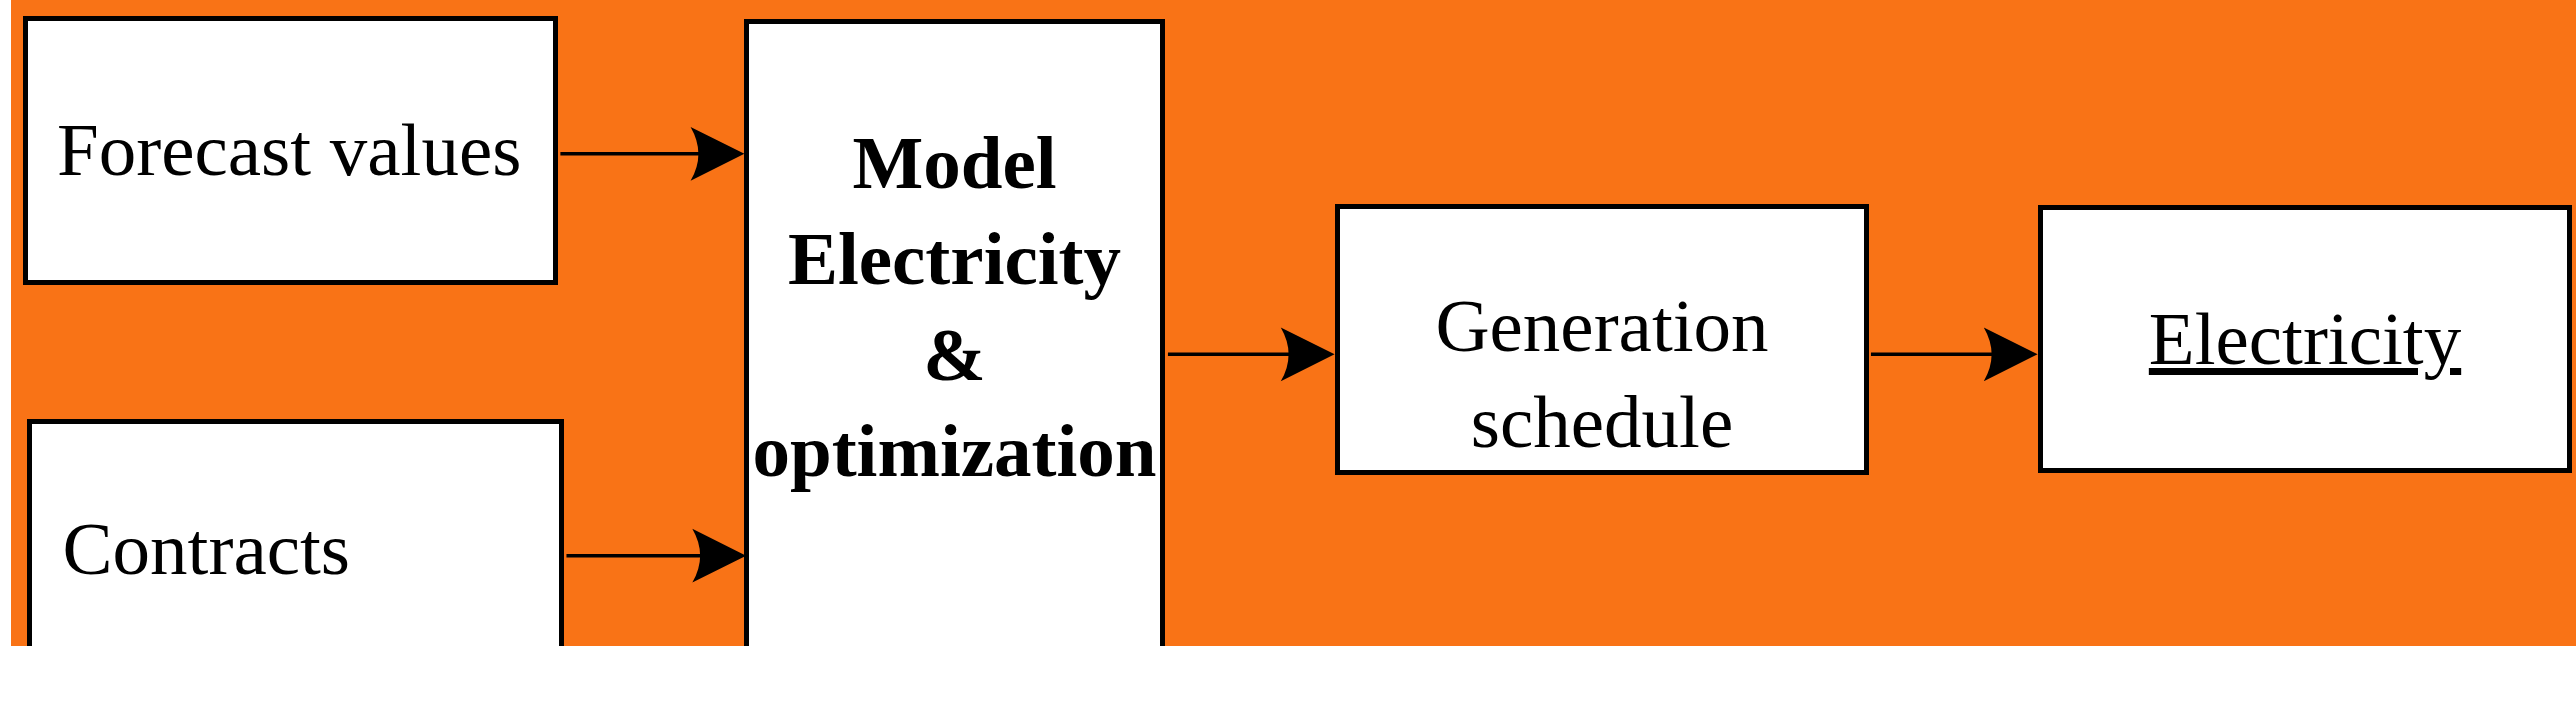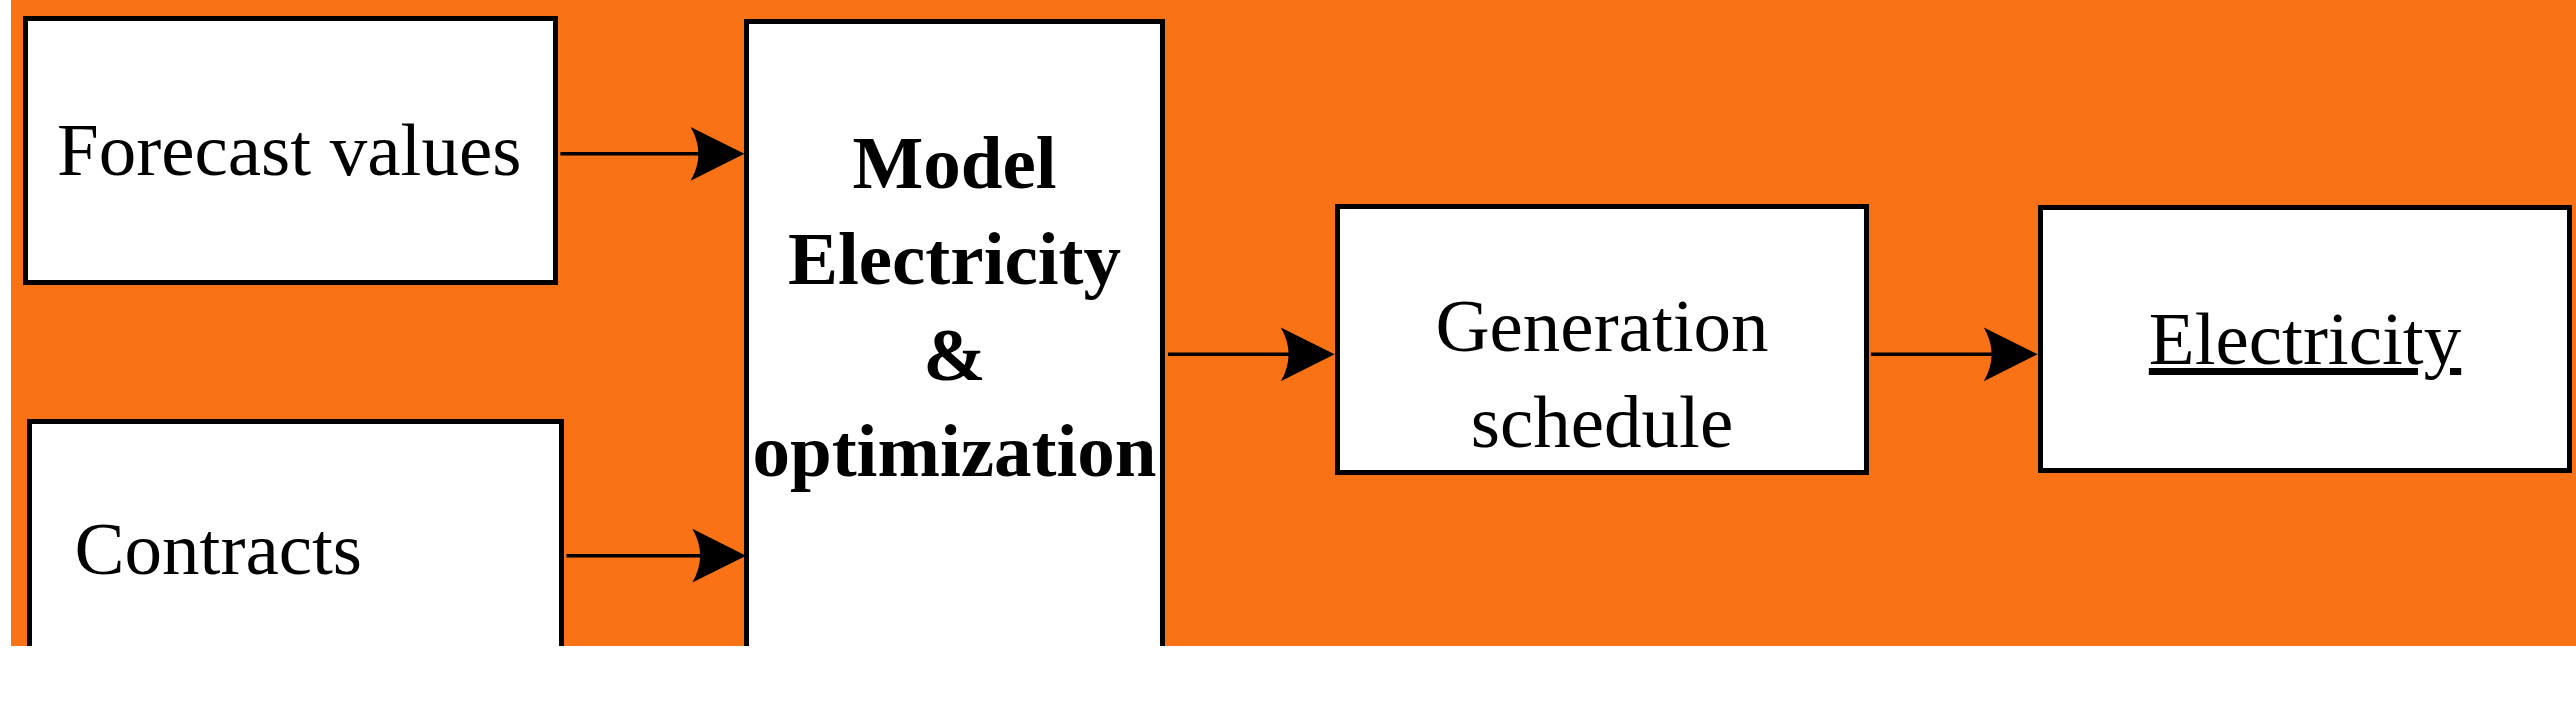--- a/index.html
+++ b/index.html
@@ -38,21 +38,21 @@
     justify-content: center;
     align-items: flex-start;
     padding-left: 29px;
   }
   
   .node-contracts {
     left: 15.6px; top: 419px;
     width: 537px; height: 260px;
     justify-content: center;
     align-items: flex-start;
-    padding-left: 43px;
+    padding-left: 31px;
   }
   
   .node-model {
     left: 733px; top: 19px;
     width: 421px; height: 675px;
     justify-content: flex-start;
     align-items: center;
     padding-top: 91px;
     text-align: center;
     font-weight: bold;

